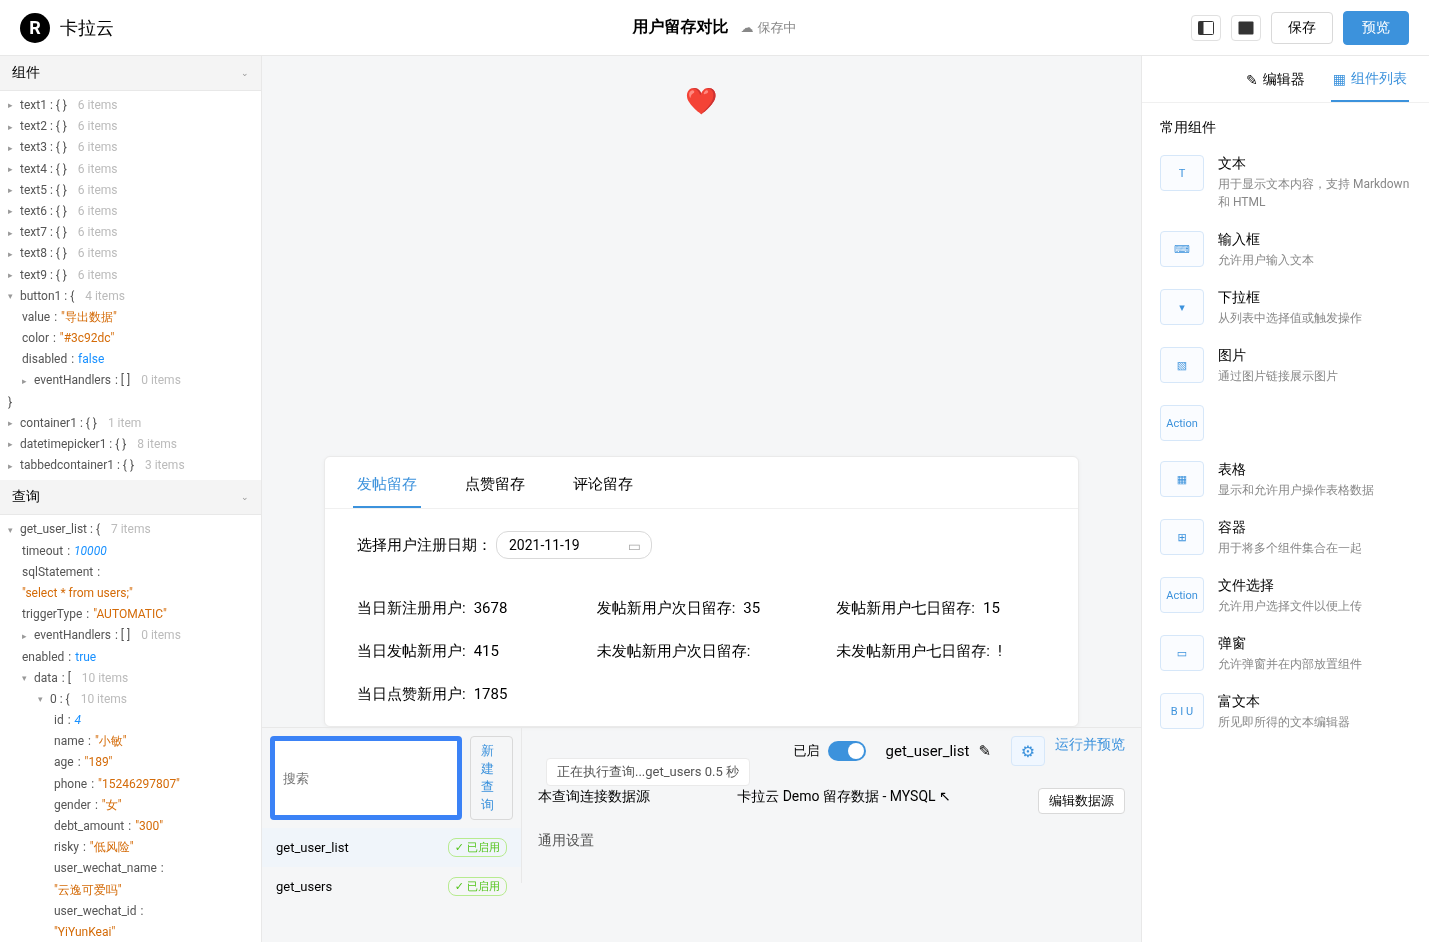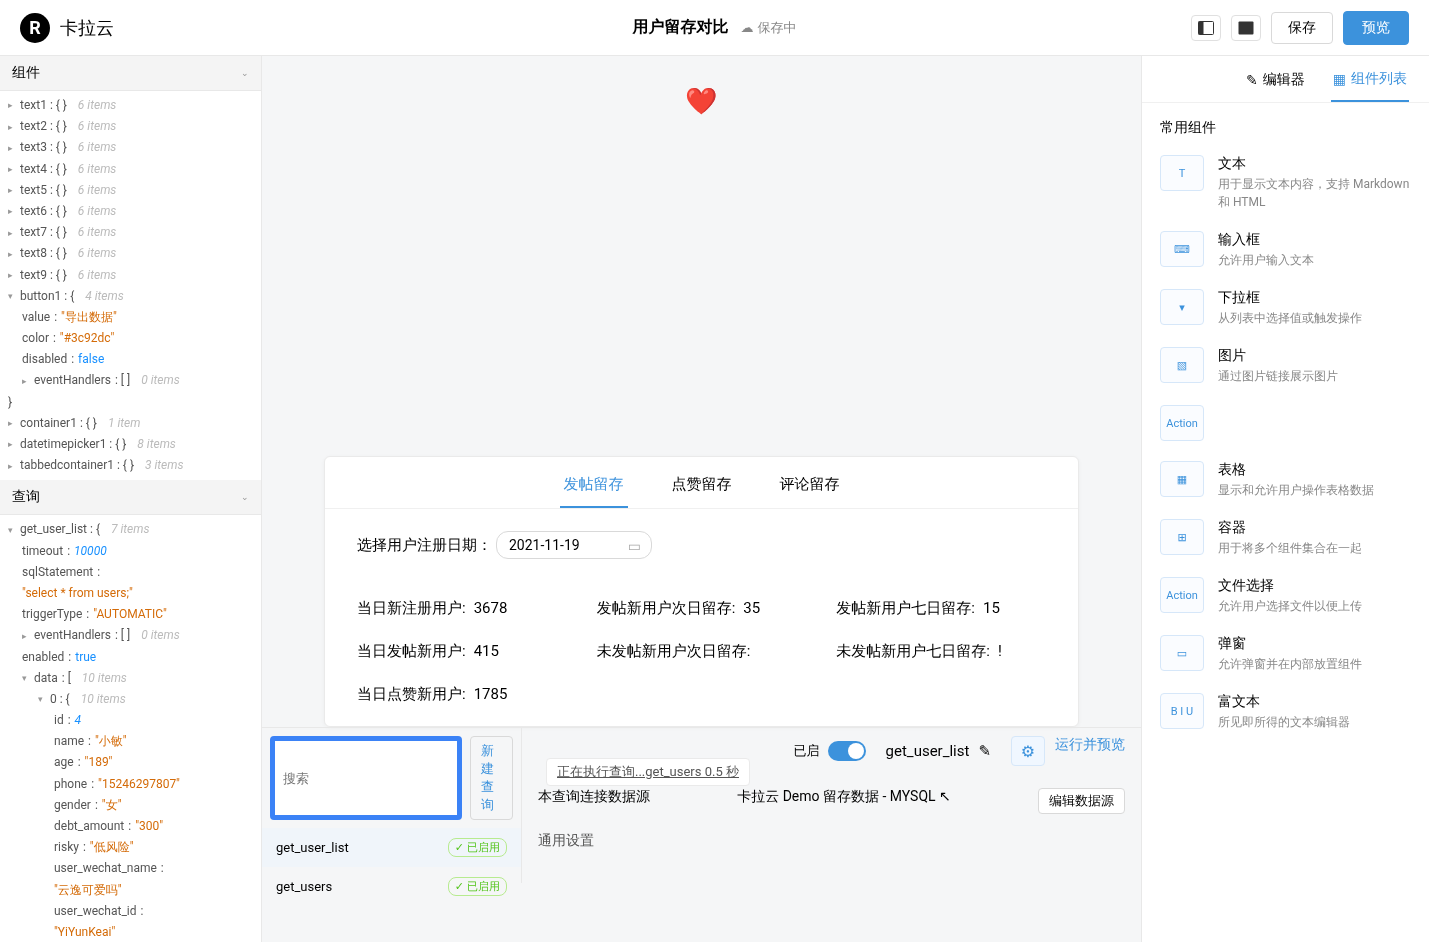--- a/index.html
+++ b/index.html
@@ -18,38 +18,38 @@
 .main { flex: 1; display: flex; min-height: 0; }
 .left-panel { width: 262px; border-right: 1px solid #e8e8e8; display: flex; flex-direction: column; overflow-y: auto; font-family: Menlo, Monaco, Consolas, monospace; font-size: 12px; }
 .panel-header { background: #f4f4f4; padding: 8px 12px; font-size: 14px; display: flex; justify-content: space-between; align-items: center; border-bottom: 1px solid #e8e8e8; font-family: -apple-system, sans-serif; }
 .tree { padding: 4px 0; line-height: 1.6; }
 .tree-row { display: flex; align-items: center; gap: 4px; padding: 1px 8px; white-space: nowrap; }
 .caret { color: #999; font-size: 9px; width: 8px; display: inline-block; }
 .k { color: #555; }
 .v-str { color: #d46b08; }
 .v-num { color: #1890ff; font-style: italic; }
 .v-bool { color: #1890ff; }
-.meta { color: #bbb; font-style: italic; }
+.meta { color: #bbb; }
 .indent1 { padding-left: 22px; }
 .indent2 { padding-left: 38px; }
 .indent3 { padding-left: 54px; }
 .canvas { flex: 1; background: #f5f6f7; display: flex; flex-direction: column; position: relative; }
 .canvas-inner { padding: 30px 46px 0; }
 .big-title { text-align: center; font-size: 26px; font-weight: 600; display:flex; align-items:center; justify-content:center; gap: 8px; }
 .card-wrap { margin: 340px 16px 0; }
 .card { background: #fff; border: 1px solid #eaeaea; border-radius: 6px; box-shadow: 0 1px 4px rgba(0,0,0,.04); }
-.tabs { display: flex; gap: 40px; padding: 10px 28px 0; border-bottom: 1px solid #f0f0f0; font-size: 15px; justify-content: center; }
+.tabs { display: flex; gap: 40px; padding: 10px 28px 0; border-bottom: 1px solid #f0f0f0; font-size: 15px; }
 .tab { padding: 8px 4px 12px; cursor: pointer; }
 .tab.active { color: #3c92dc; border-bottom: 2px solid #3c92dc; }
 .card-body { padding: 22px 32px; font-size: 15px; }
 .date-row { display: flex; align-items: center; gap: 4px; margin-bottom: 40px; }
 .date-input { border: 1px solid #d9d9d9; padding: 5px 36px 5px 12px; border-radius: 12px; font-size: 14px; position: relative; width: 156px; }
 .stats-grid { display: grid; grid-template-columns: repeat(3, 1fr); gap: 24px 30px; }
 .stat { display: flex; gap: 8px; }
-.query-status { position: absolute; left: 284px; bottom: 156px; background: #fff; border: 1px solid #eaeaea; padding: 4px 10px; font-size: 13px; color: #555; border-radius: 4px; text-decoration: underline; }
+.query-status { position: absolute; left: 284px; bottom: 156px; background: #fff; border: 1px solid #eaeaea; padding: 4px 10px; font-size: 13px; color: #555; border-radius: 4px; }
 .bottom-panel { display: flex; border-top: 1px solid #e8e8e8; height: 156px; }
 .bp-left { width: 260px; border-right: 1px solid #e8e8e8; }
 .bp-row1 { padding: 8px; display: flex; gap: 8px; }
 .bp-row1 input { flex: 1; border: 5px solid #3b82f6; padding: 5px 8px; border-radius: 4px; font-size: 13px; }
 .bp-newquery { border: 1px solid #d9d9d9; padding: 5px 10px; border-radius: 4px; font-size: 13px; color: #3c92dc; cursor:pointer; }
 .qlist-item { padding: 10px 14px; display: flex; justify-content: space-between; align-items: center; font-size: 13px; cursor: pointer; }
 .qlist-item.sel { background: #f0f5fa; }
 .badge { border: 1px solid #b7eb8f; color: #52c41a; font-size: 11px; padding: 1px 6px; border-radius: 8px; display:flex; align-items:center; gap:3px; }
 .bp-right { flex: 1; padding: 8px 16px; }
 .bp-top { display: flex; align-items: center; justify-content: flex-end; gap: 20px; }

